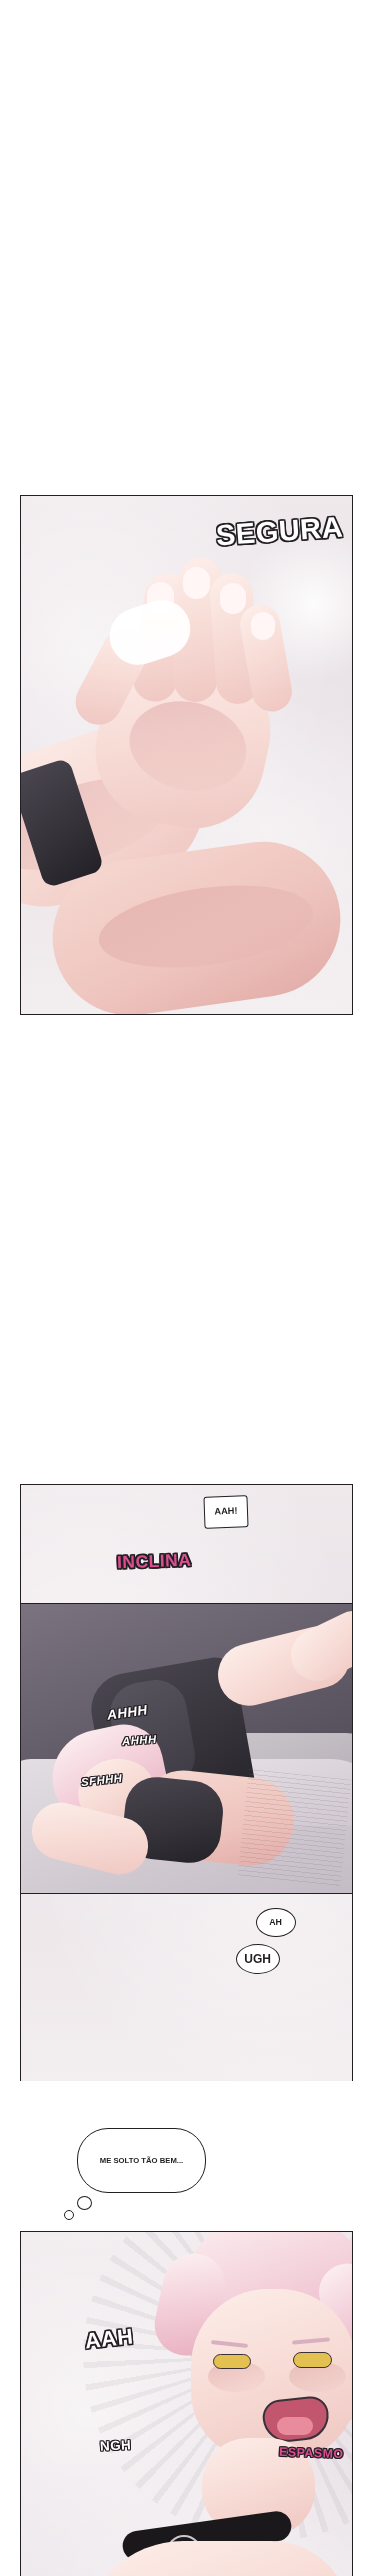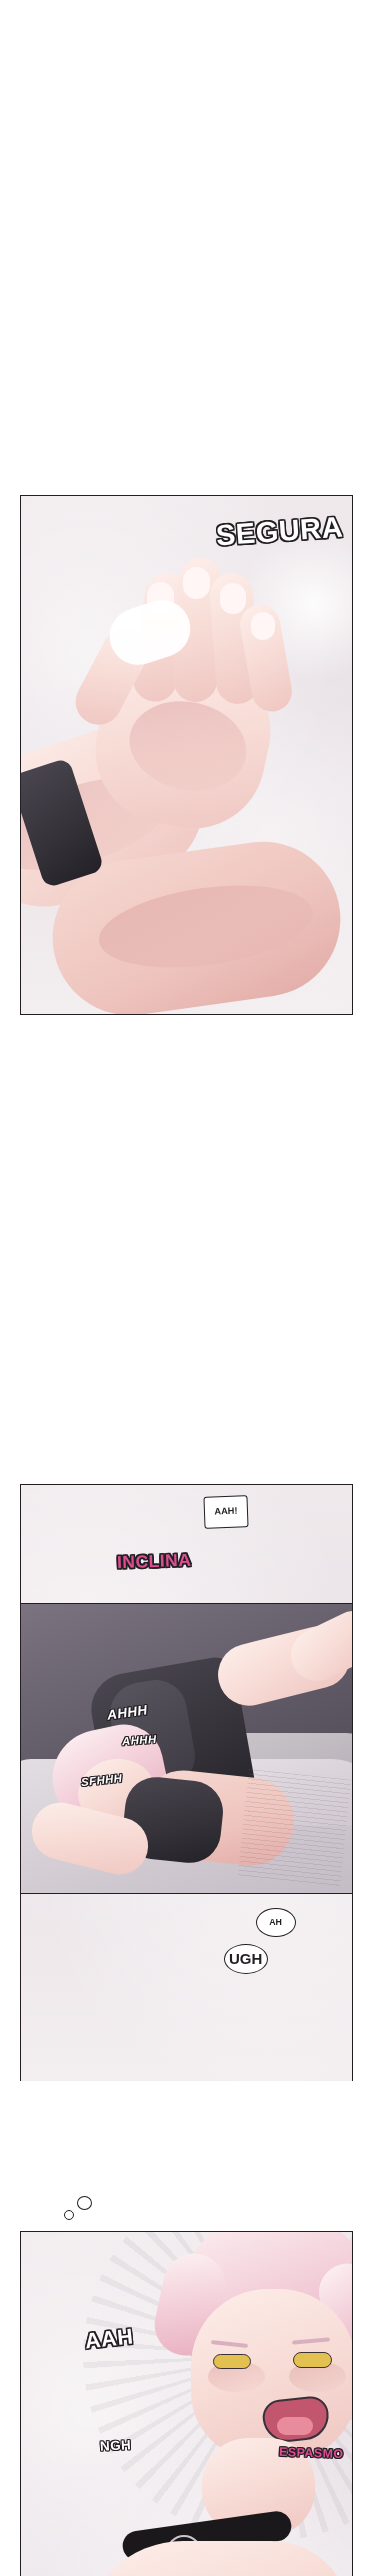--- a/index.html
+++ b/index.html
@@ -244,25 +244,28 @@
       <div class="sfx small ital" style="left:86px; top:101px; font-size:13.4px; transform:rotate(-8deg);">AHHH</div>
       <div class="sfx small ital" style="left:60px; top:170px; font-size:11.3px; transform:rotate(-6deg);">SFHHH</div>
       <div class="sfx small ital" style="left:101px; top:130px; font-size:11.3px; transform:rotate(-4deg);">AHHH</div>
     </div>
 
     <div class="bubble jag" style="left:183px; top:11.3px; width:44px; height:32px; font-size:9.3px;">AAH!</div>
 
     <div class="sfx" style="left:96px; top:66px; font-size:17.5px; color:#d94f92; transform:rotate(-2deg);">INCLINA</div>
 
     <div class="bubble" style="left:235px; top:423px; width:40px; height:29px; font-size:8.8px;">AH</div>
-    <div class="bubble" style="left:203px; top:459px; width:44px; height:30px; font-size:15px;">UGH</div>
+    <div class="bubble" style="left:215px; top:459px; width:44px; height:30px; font-size:12px;">UGH</div>
   </div>
 
   <div class="gutter" style="top:2081px; height:93px;"></div>
 
+  <div class="bubble rect" style="left:77px; top:2128px; width:129px; height:65px; border-radius:31px; font-size:7.7px; text-align:center;">
+    <span>ME SOLTO TÃO BEM...</span>
+  </div>
   <div class="thoughtdot" style="left:77px; top:2196px; width:13.4px; height:12.4px;"></div>
   <div class="thoughtdot" style="left:64px; top:2210px; width:8.2px; height:8.2px;"></div>
 
   <div class="panel" style="left:19.6px; top:2231px; width:333px; height:613px;">
     <div class="bg-soft" style="top:0; height:613px; left:-19.6px;"></div>
     <div class="grain"></div>
 
     <div class="radial-burst" style="left:62px; top:-62px; width:371px; height:371px; opacity:.55;"></div>
 
     <div class="hair-pink" style="left:155px; top:-20.6px; width:196px; height:155px; border-radius:98px 88px 31px 41px;"></div>

